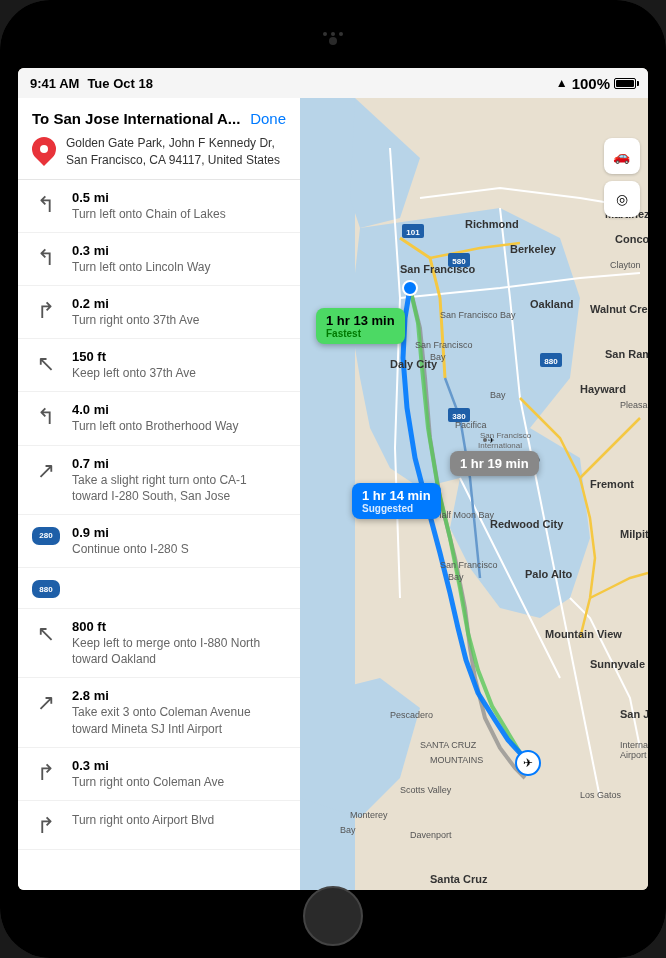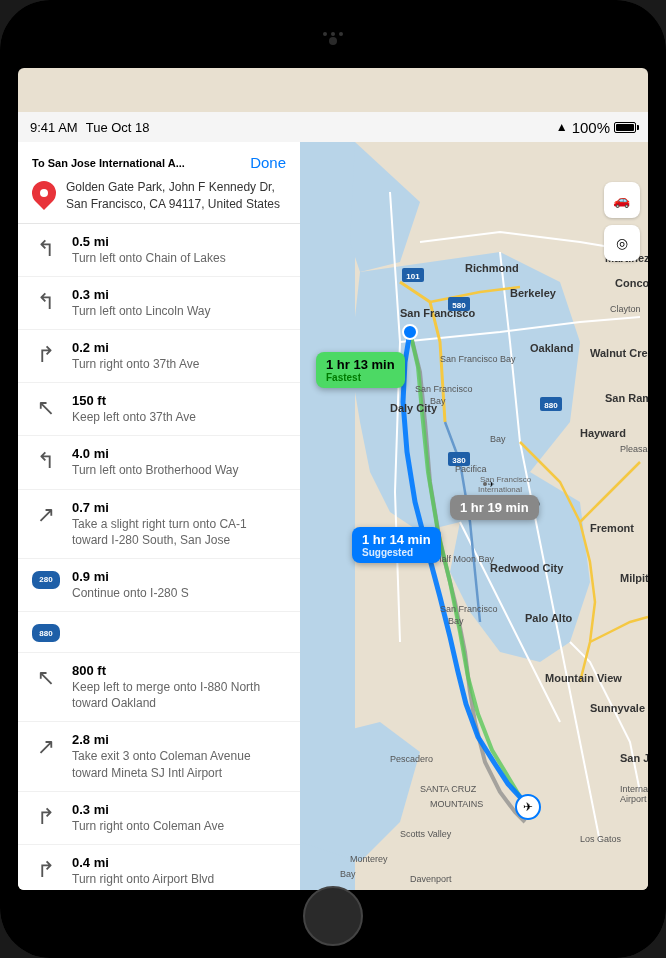--- a/index.html
+++ b/index.html
@@ -31,25 +31,24 @@
     }
     
     .status-bar {
       height: 30px;
       background: #f5f5f5;
       display: flex;
       align-items: center;
       justify-content: space-between;
       padding: 0 12px;
       font-size: 13px;
-      font-weight: 400;
+      font-weight: 700;
       color: #000;
       position: relative;
       z-index: 10;
-      margin-top: 44px;
     }
     .status-left { display: flex; gap: 8px; }
     .status-right { display: flex; align-items: center; gap: 4px; }
     .battery-icon {
       width: 22px; height: 11px;
       border: 1.5px solid #000;
       border-radius: 2px;
       position: relative;
       display: flex; align-items: center;
     }
@@ -88,21 +87,21 @@
       padding: 12px 14px 10px;
       border-bottom: 1px solid #e5e5e5;
     }
     .panel-title-row {
       display: flex;
       justify-content: space-between;
       align-items: center;
       margin-bottom: 8px;
     }
     .panel-title {
-      font-size: 11px;
+      font-size: 15px;
       font-weight: 600;
       color: #000;
     }
     .done-btn {
       color: #007aff;
       font-size: 15px;
       font-weight: 500;
       cursor: pointer;
       background: none;
       border: none;
@@ -434,21 +433,20 @@
     <div class="dir-text">
       <div class="dir-distance">0.3 mi</div>
       <div class="dir-instruction">Turn right onto Coleman Ave</div>
     </div>
   </div>
             <div class="direction-item">
     <div class="dir-icon">
                 <div class="dir-arrow" style="font-size:22px; color:#555;">↱</div>
               </div>
     <div class="dir-text">
-      <div class="dir-distance">0.4 mi</div>
       <div class="dir-instruction">Turn right onto Airport Blvd</div>
     </div>
   </div>
           </div>
       </div>
 
       <div class="map-area">
         <svg class="map-svg" viewBox="0 0 348 792" xmlns="http://www.w3.org/2000/svg">
 
           <rect width="348" height="792" fill="#e8e0d0"></rect>

